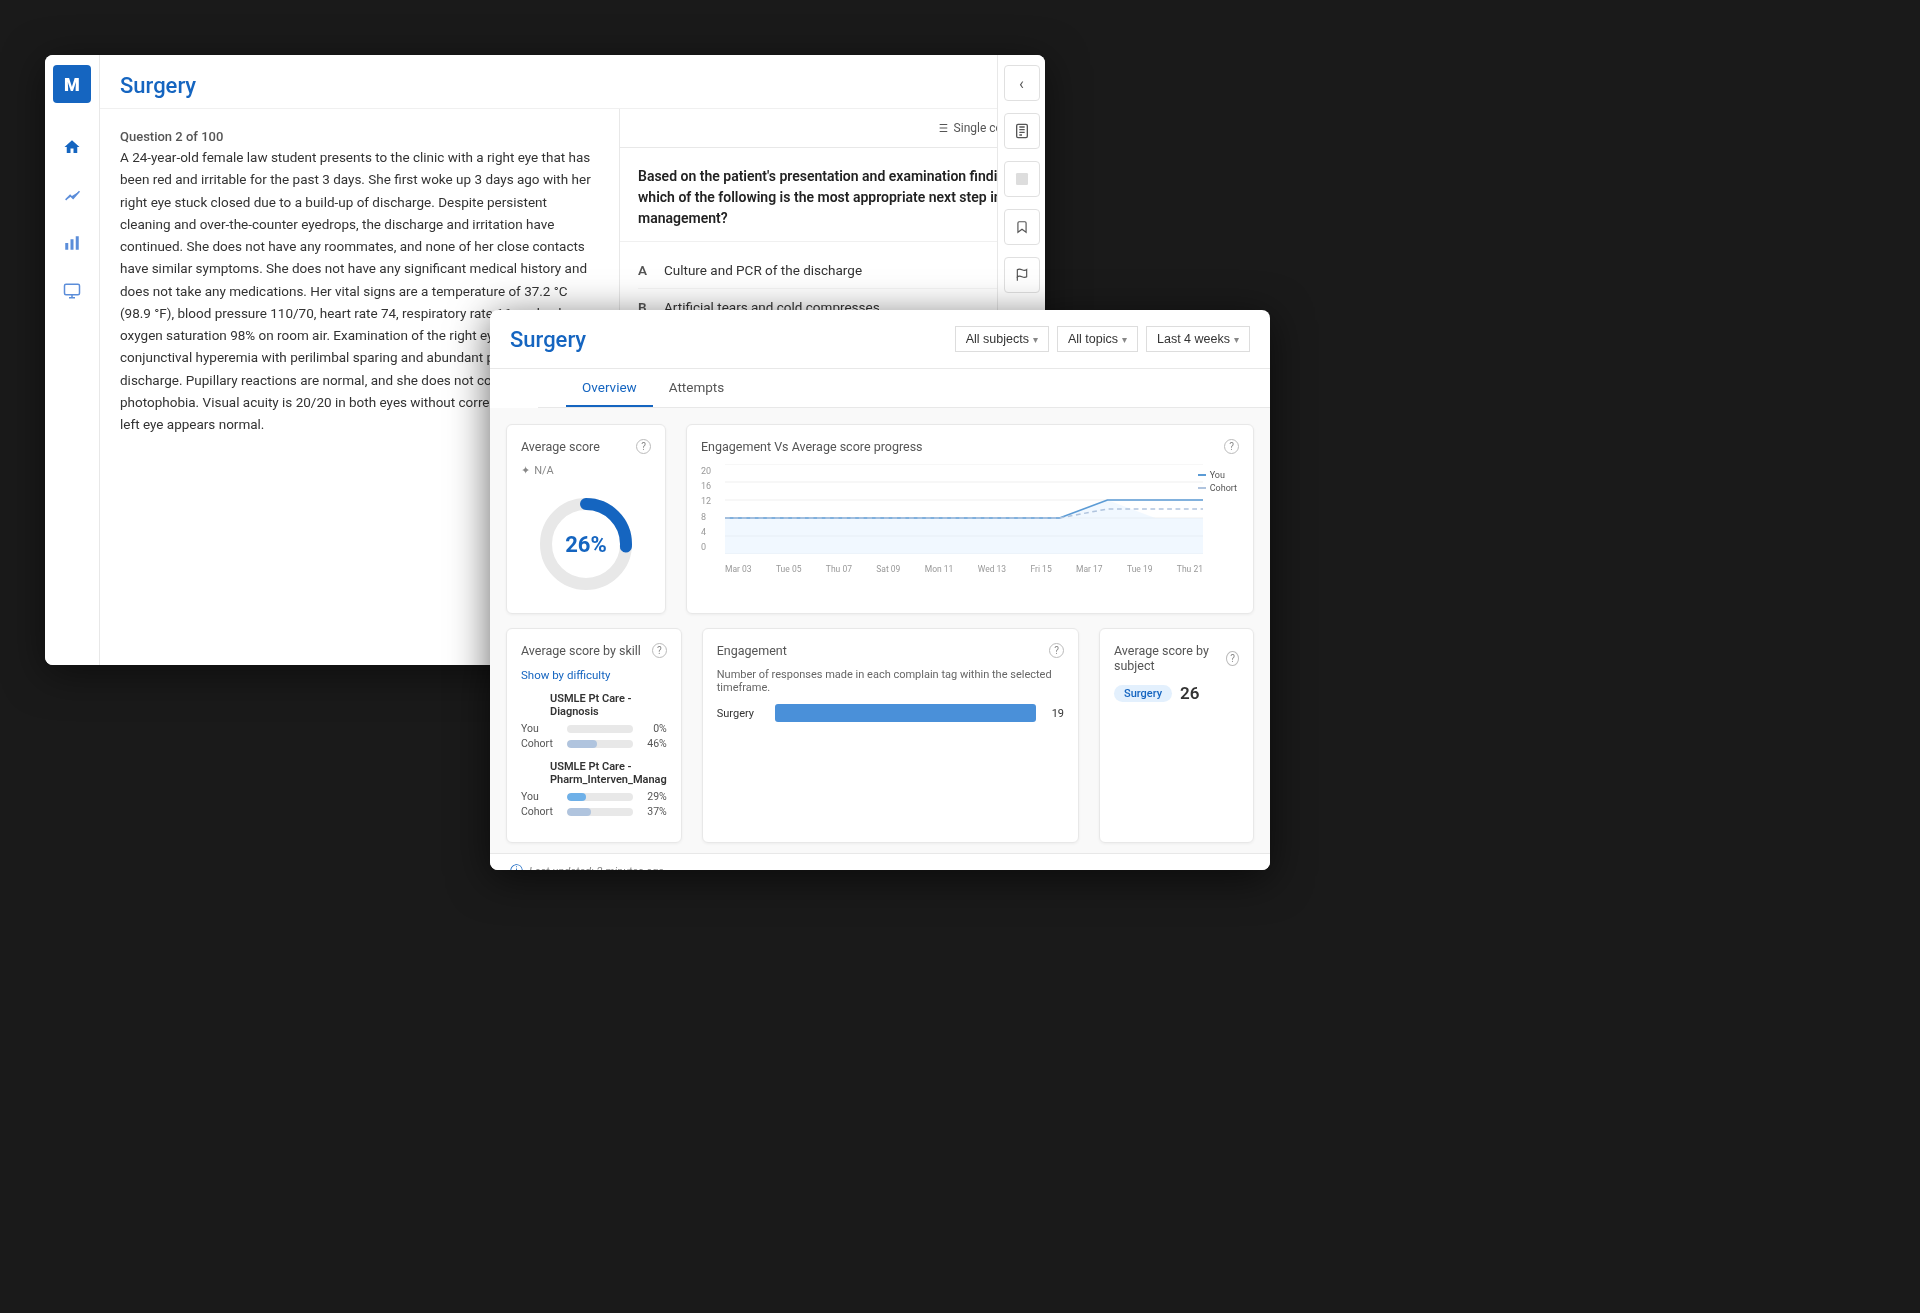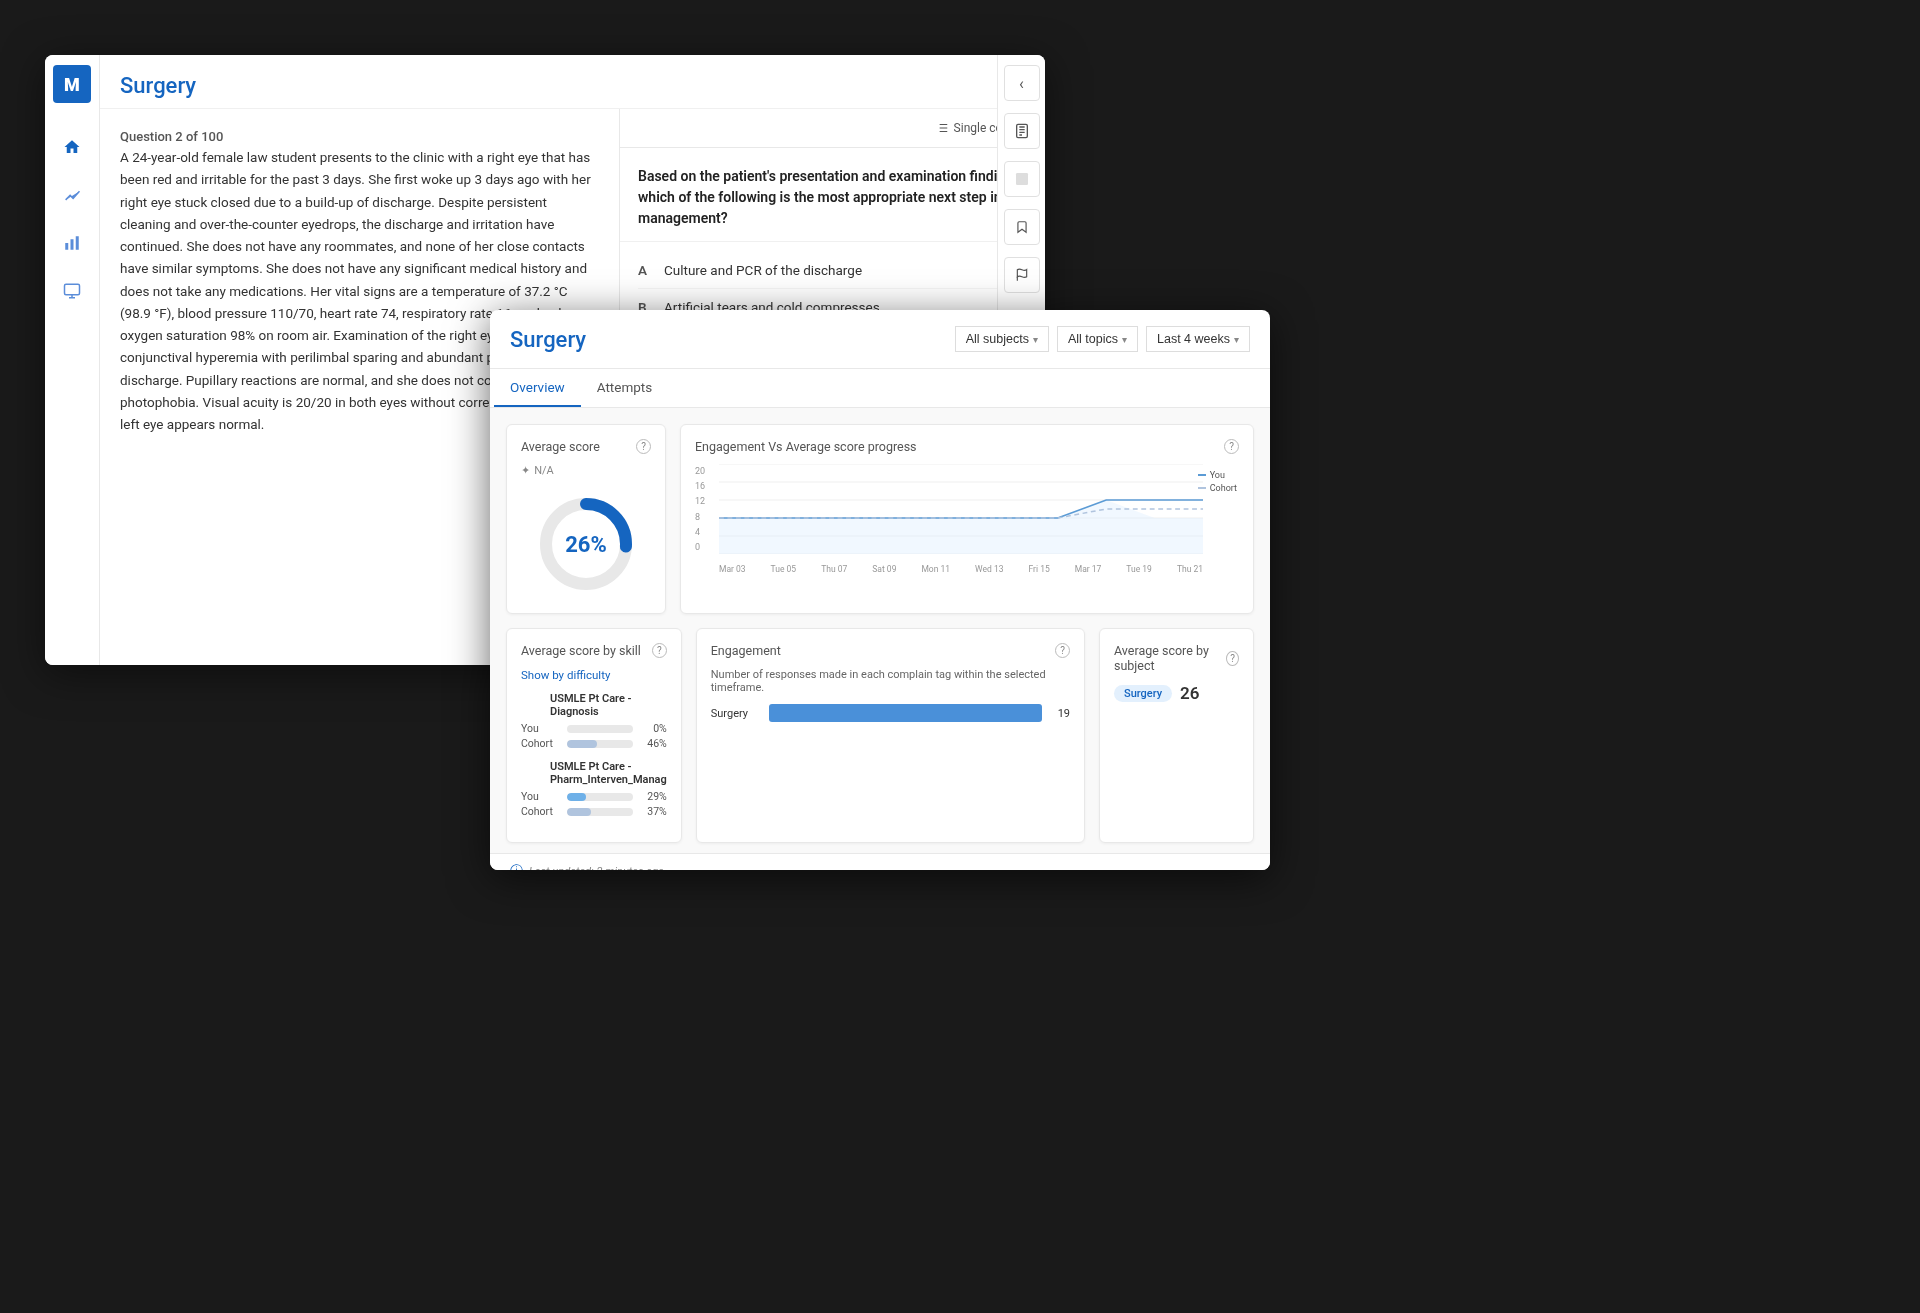--- a/index.html
+++ b/index.html
@@ -238,22 +238,23 @@
       background: #fff;
     }
 
     .filter-btn .chevron {
       font-size: 10px;
       color: #888;
     }
 
     .insights-tabs {
       display: flex;
-      padding: 0 4px;
+      padding: 0 28px;
       border-bottom: 1px solid #e8e8e8;
+      margin-left: 48px;
     }
 
     .tab-item {
       padding: 10px 16px;
       font-size: 13.5px;
       cursor: pointer;
       color: #555;
       border-bottom: 2px solid transparent;
     }
 
@@ -264,21 +265,21 @@
 
     .insights-body {
       padding: 16px;
       overflow-y: auto;
       height: calc(100% - 115px);
       background: #f9f9f9;
     }
 
     .insights-row {
       display: flex;
-      gap: 14px;
+      gap: 20px;
       margin-bottom: 14px;
     }
 
     .card {
       background: #fff;
       border-radius: 6px;
       border: 1px solid #e8e8e8;
       padding: 14px;
       box-shadow: 0 1px 3px rgba(0,0,0,0.05);
     }

